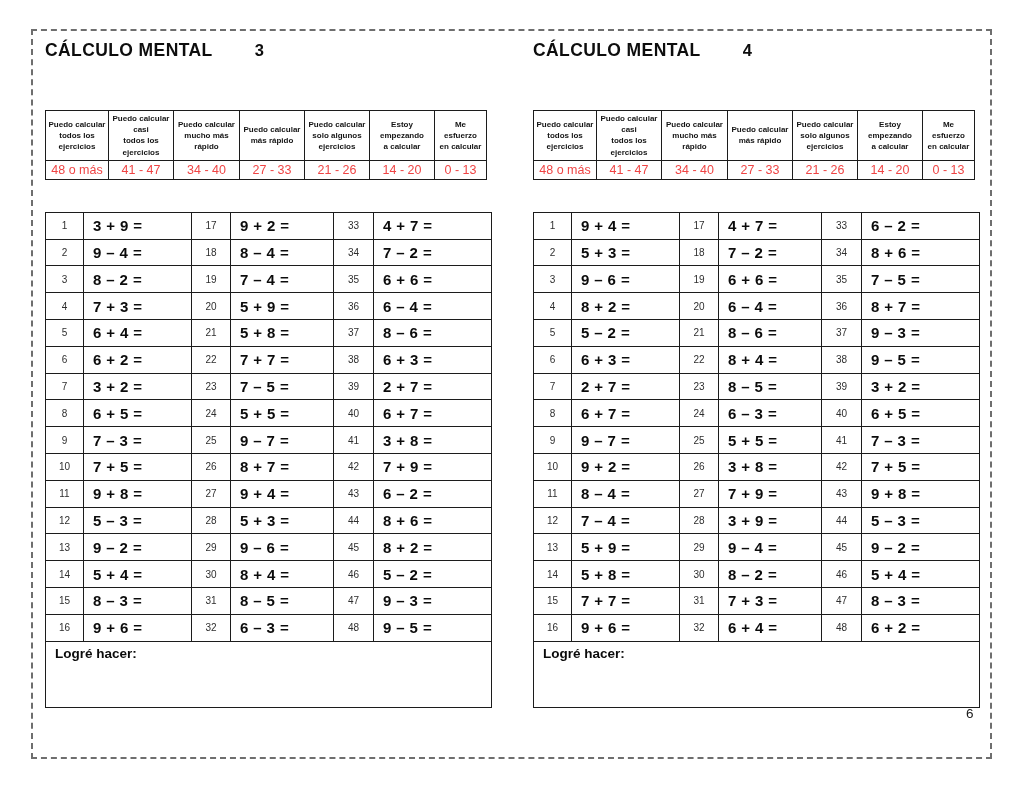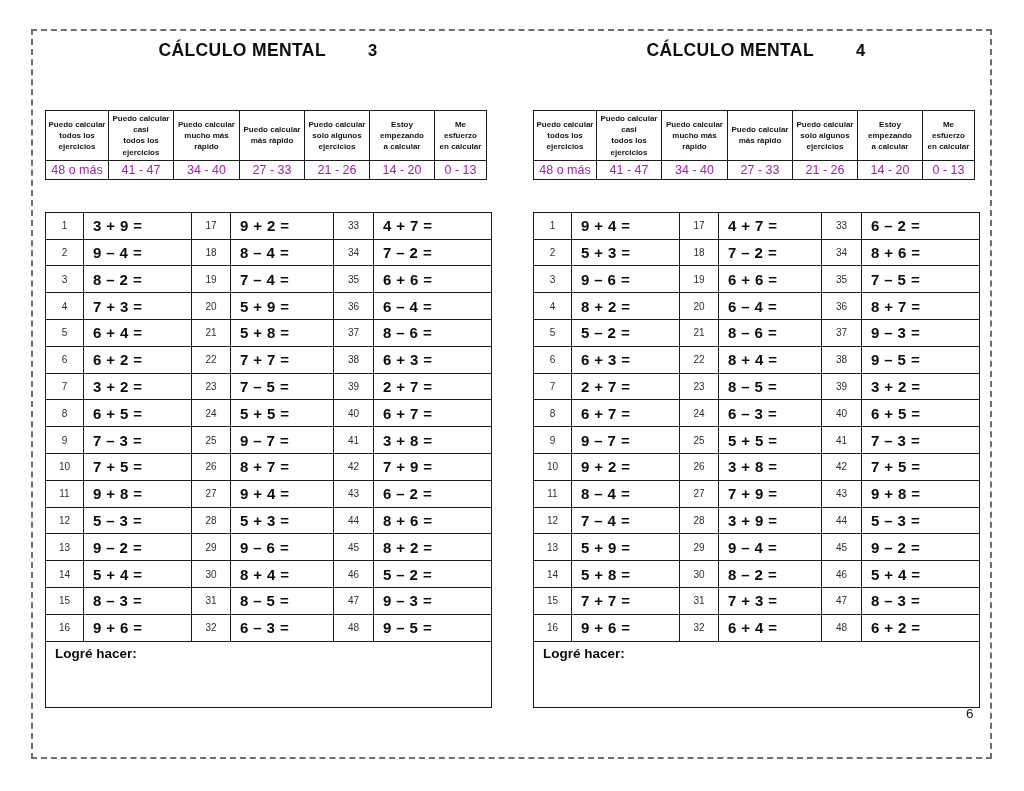--- a/index.html
+++ b/index.html
@@ -24,21 +24,21 @@
   .sheet {
     position: absolute;
     top: 40px;
     width: 446px;
   }
   .sheet-left  { left: 45px; }
   .sheet-right { left: 533px; }
 
   .title-row {
     display: flex;
-    justify-content: center;
+    justify-content: flex-start;
     align-items: baseline;
     gap: 42px;
     height: 28px;
     font-weight: bold;
     font-size: 17.5px;
     letter-spacing: 0.4px;
     color: #0d0d0d;
   }
   .title-num { font-size: 16.5px; }
 
@@ -53,21 +53,21 @@
     font-weight: bold;
     line-height: 1.4;
     white-space: pre-line;
     padding: 2px 1px;
     color: #141414;
   }
   .rubric-range {
     height: 19px;
     font-size: 12.5px;
     font-weight: normal;
-    color: #a21caf;
+    color: #ef4444;
   }
 
   .exercises { width: 446px; margin-top: 32px; }
   .ex-row { height: 26.8px; }
   .ex-num {
     text-align: center;
     vertical-align: middle;
     font-size: 10px;
     color: #2e2e2e;
   }

